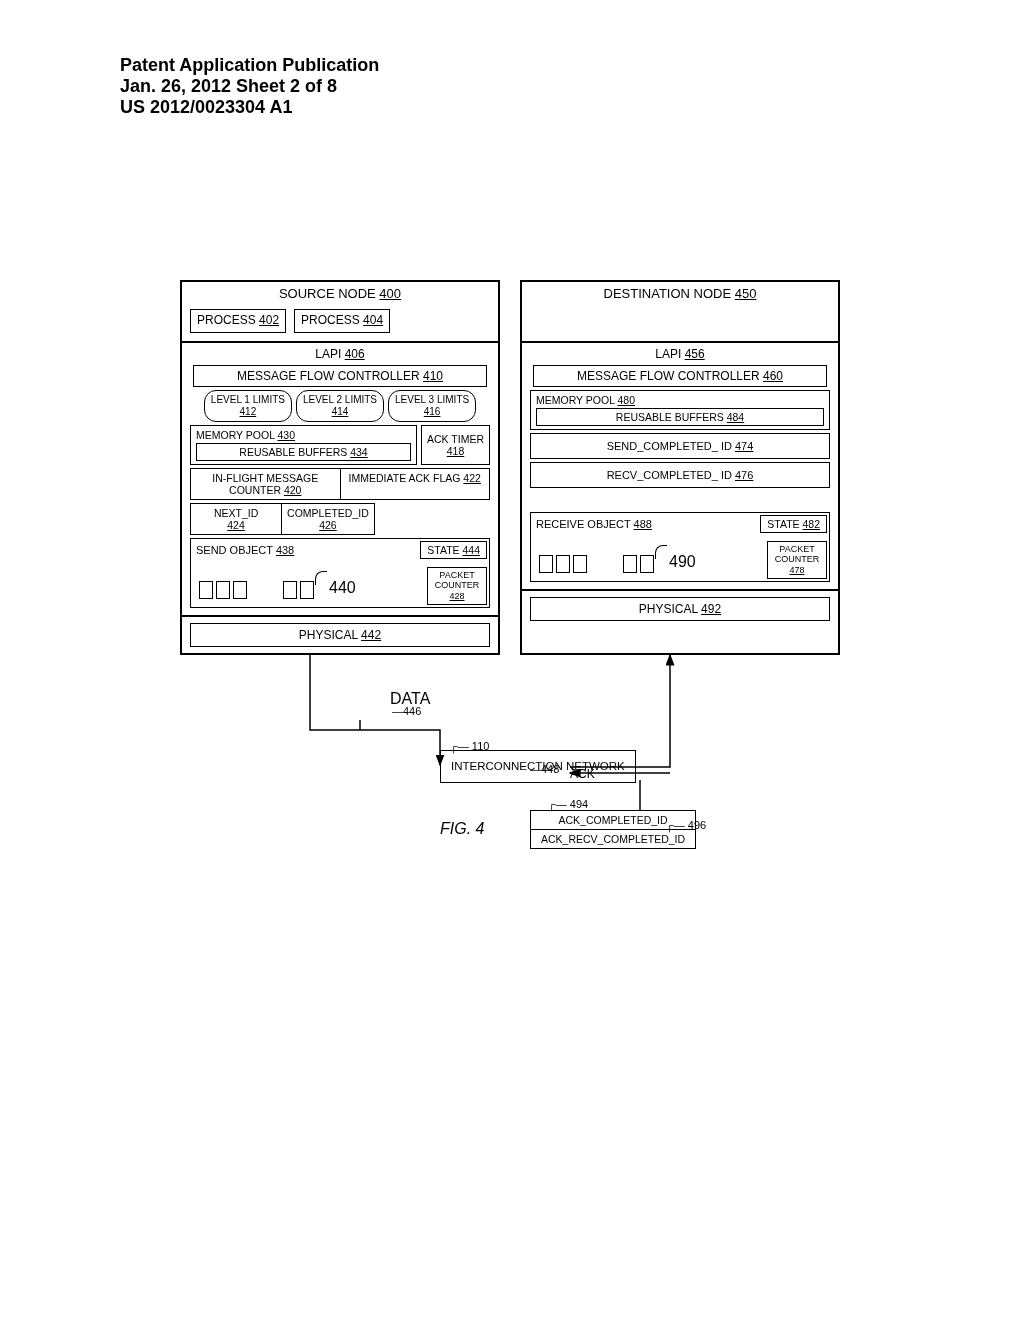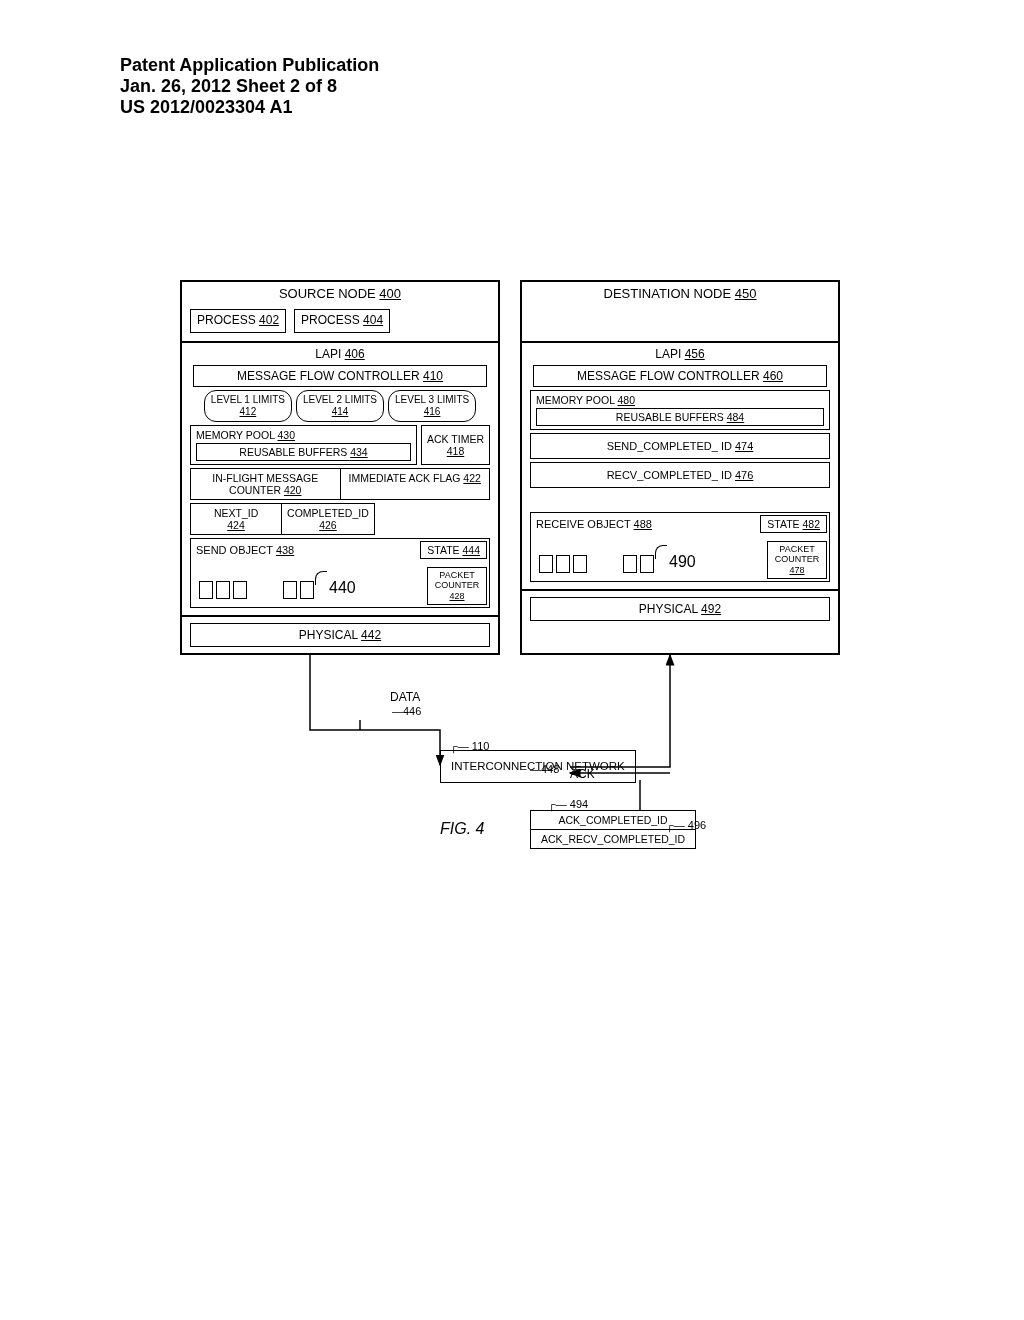--- a/index.html
+++ b/index.html
@@ -220,21 +220,21 @@
       border: 1.5px solid black;
       padding: 8px 10px;
       font-size: 11.5px;
       text-align: center;
       line-height: 1.3;
     }
     .data-label {
       position: absolute;
       top: 35px;
       left: 210px;
-      font-size: 12px;
+      font-size: 16px;
     }
     .ack-label {
       position: absolute;
       top: 112px;
       left: 390px;
       font-size: 12px;
     }
     .ack-fields {
       position: absolute;
       top: 155px;

